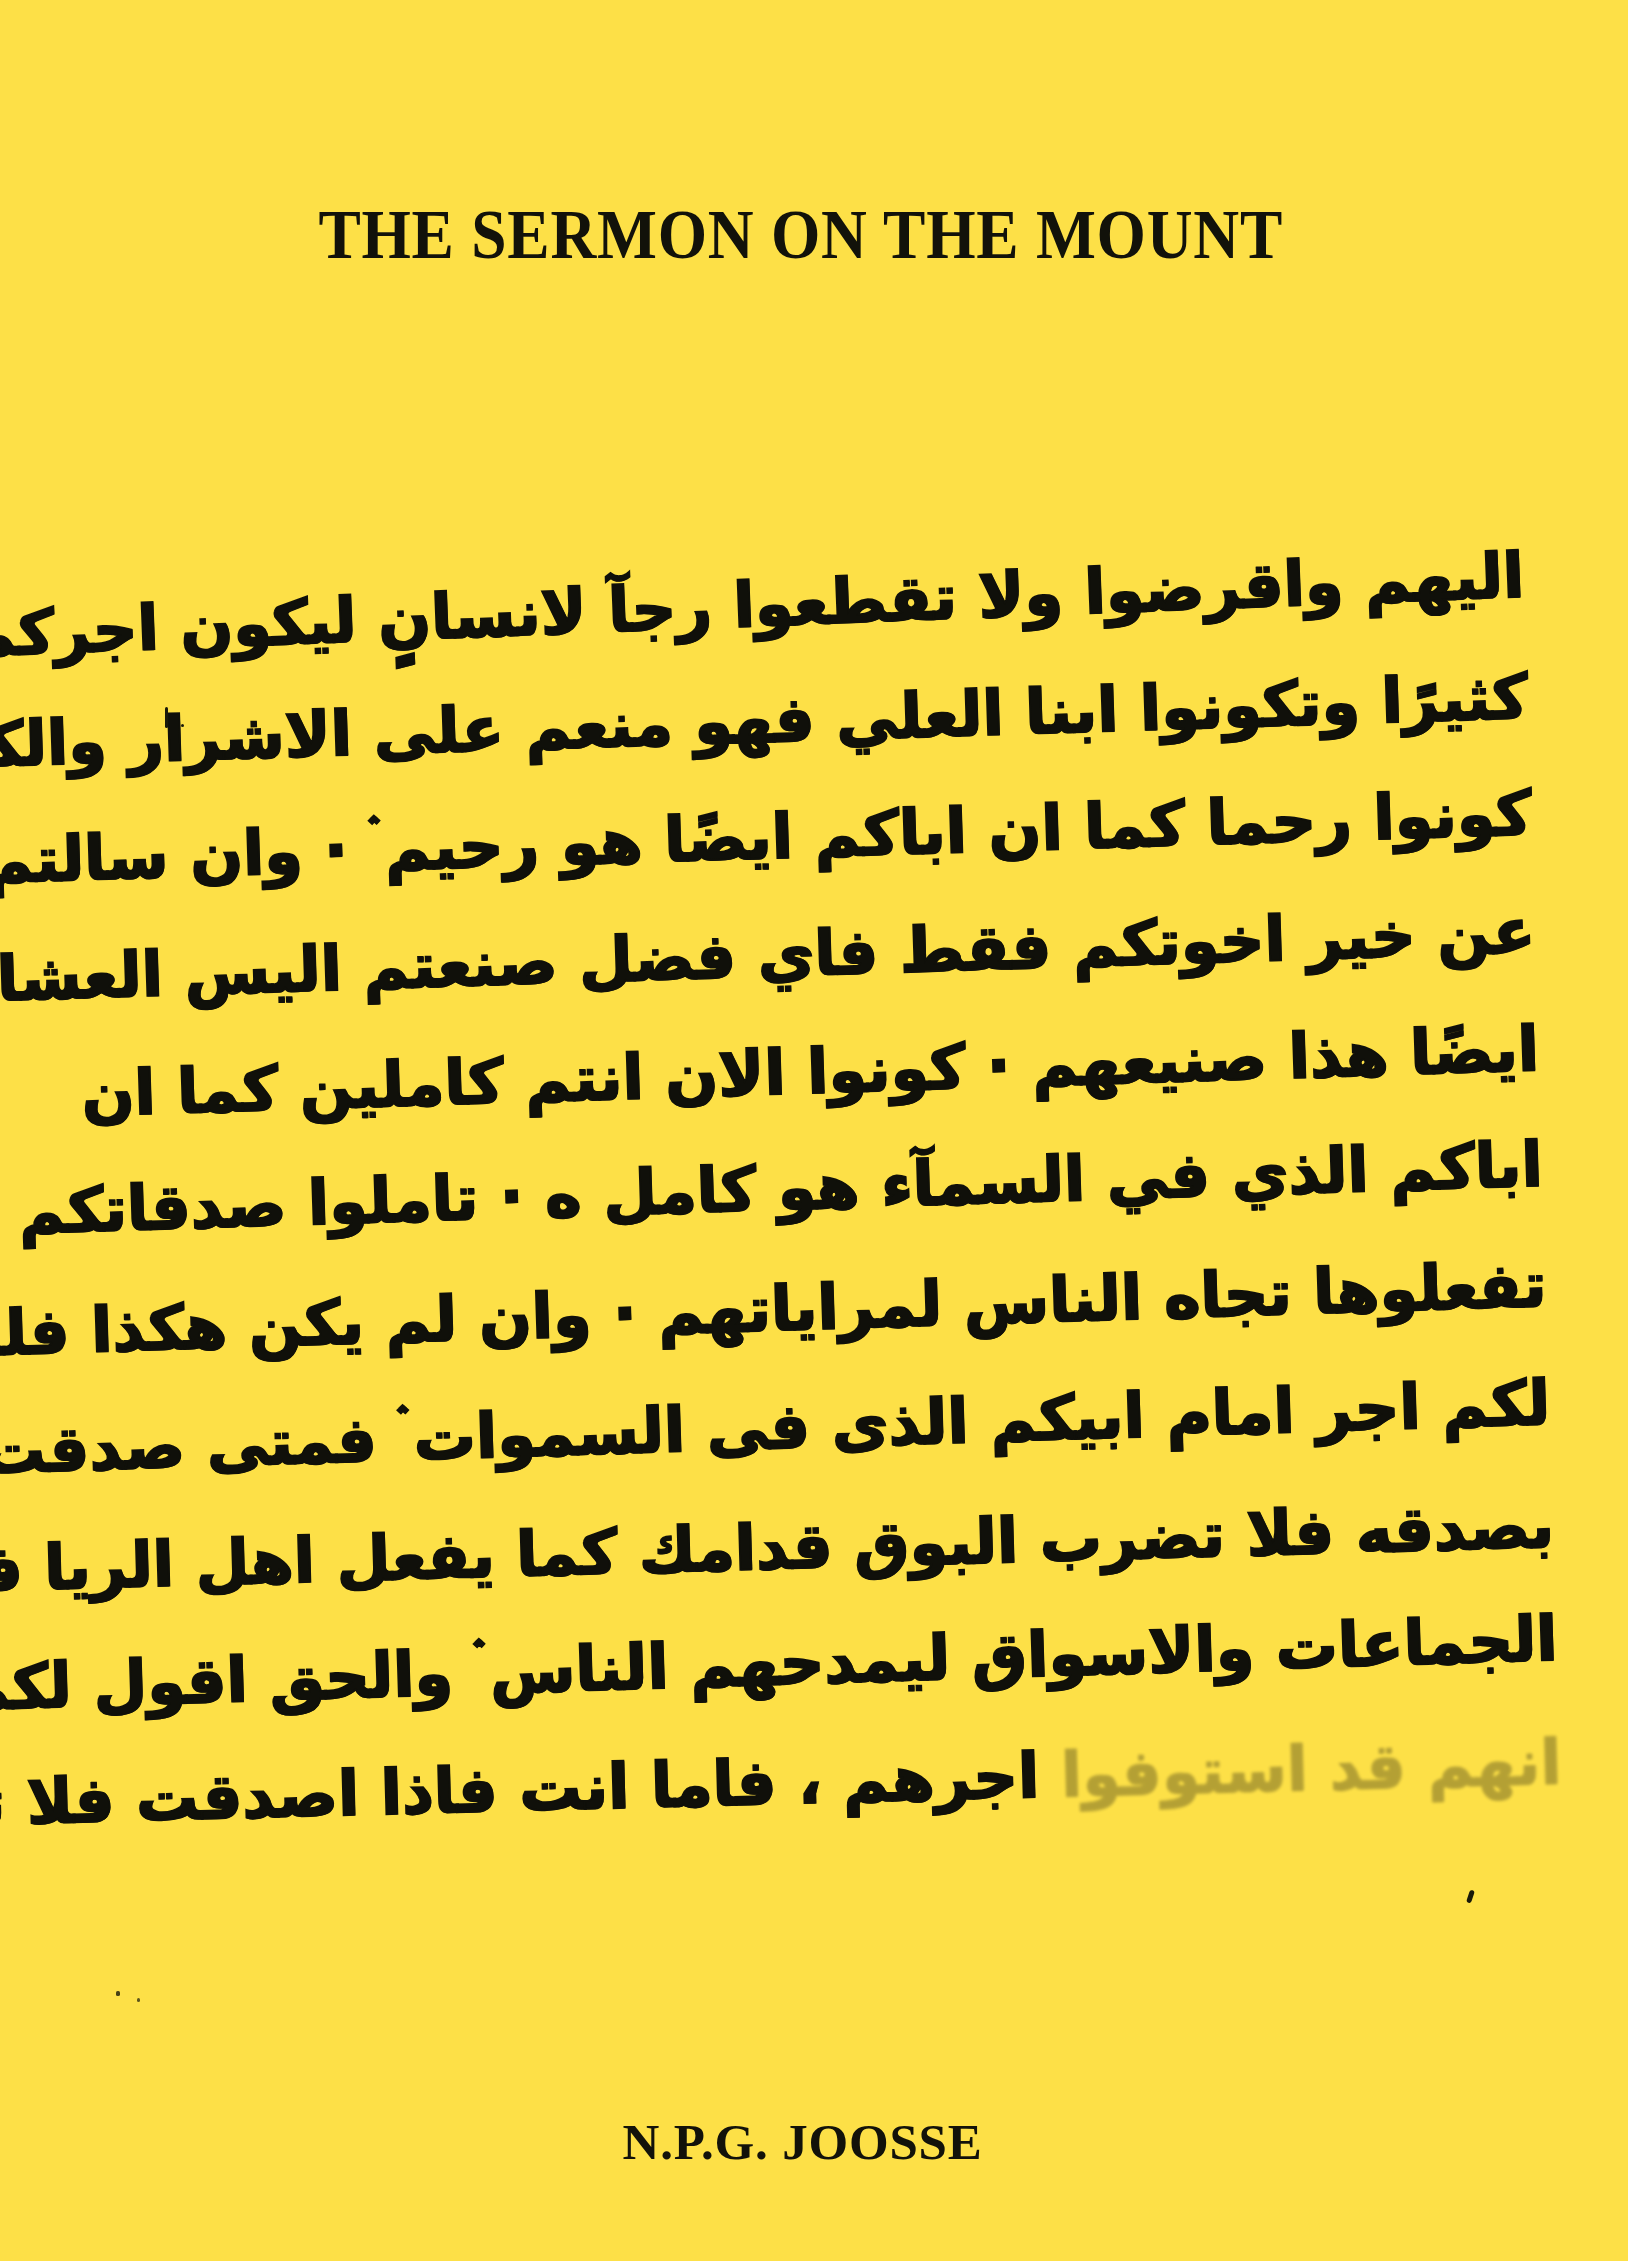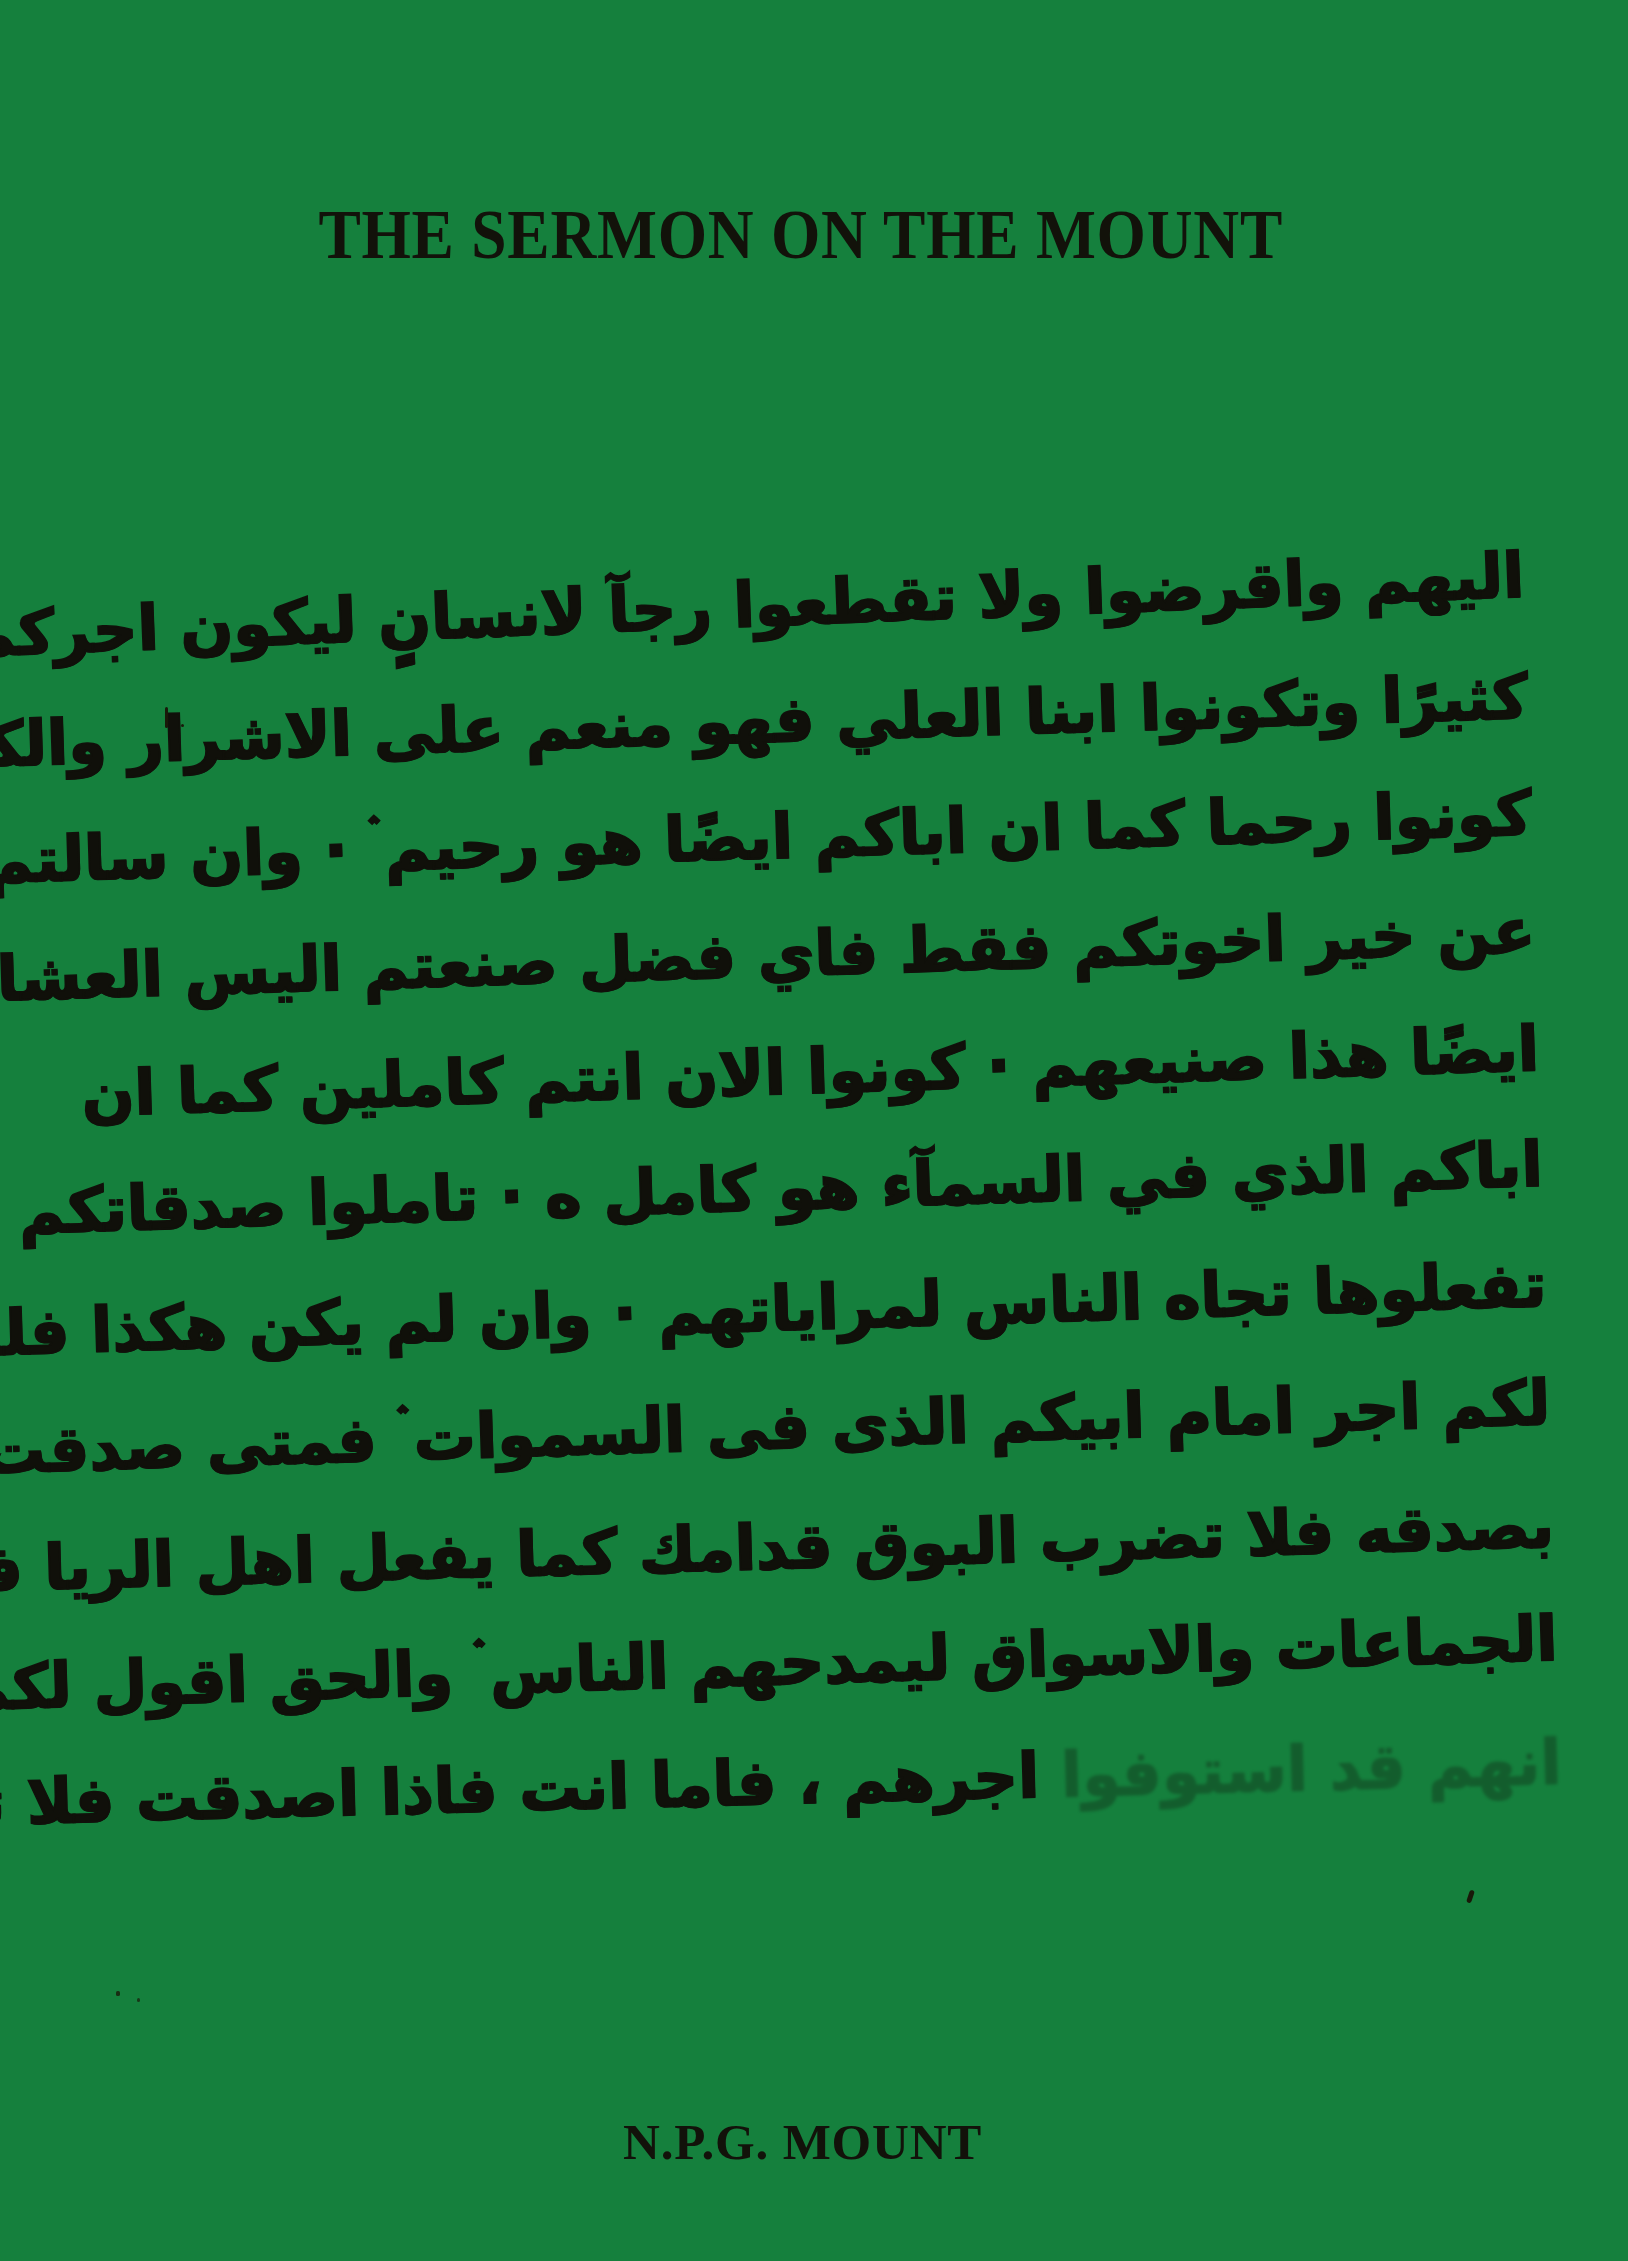--- a/index.html
+++ b/index.html
@@ -2,21 +2,21 @@
 <html style="font-size:13px"><head>
 <meta charset="utf-8">
 <style>
   html, body { margin: 0; padding: 0; }
   body { width: 1628px; height: 2261px; font-family: "Liberation Serif", serif; }
 
   .cover {
     position: relative;
     width: 1628px;
     height: 2261px;
-    background: #15803d;
+    background: #fde047;
     overflow: hidden;
   }
 
   
   .title-line {
     position: absolute;
     left: 0; right: 0;
     text-align: center;
     color: #12120A;
     font-family: "Liberation Serif", serif;
@@ -117,21 +117,21 @@
     <div class="ms-line">لكم اجر امام ابيكم الذى فى السموات ۛ فمتى صدقت الان</div>
     <div class="ms-line">بصدقه فلا تضرب البوق قدامك كما يفعل اهل الريا في</div>
     <div class="ms-line">الجماعات والاسواق ليمدحهم الناس ۛ والحق اقول لكم</div>
     <div class="ms-line">
       <span class="faded">انهم قد استوفوا</span>
       <span>اجرهم ، فاما انت فاذا اصدقت فلا تعلم شمالك</span>
     </div>
   </div>
 
   <div class="author">
-    <span>N.P.G. MOUNT</span>
+    <span>N.P.G. JOOSSE</span>
   </div>
 
   <div class="speck tick"></div>
   <div class="speck dot1"></div>
   <div class="speck comma"></div>
   <div class="speck b1"></div>
   <div class="speck b2"></div>
 
 </div>
 

